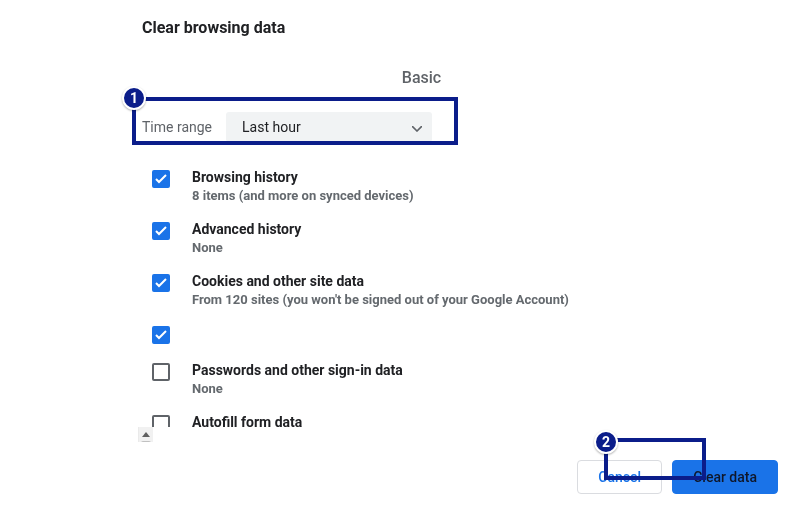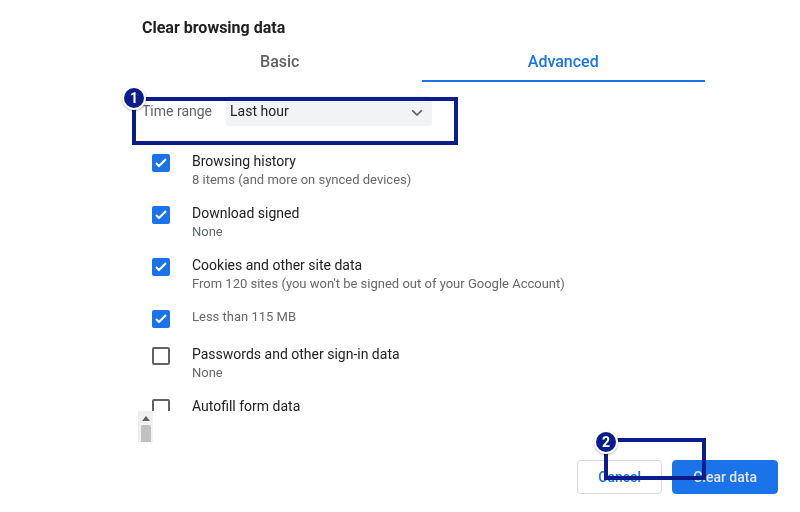--- a/index.html
+++ b/index.html
@@ -10,21 +10,21 @@
     background: #fff;
     position: relative;
   }
   .dialog {
     position: absolute;
     left: 138px; top: 18px;
     width: 567px;
   }
   .dialog-title {
     font-size: 16px; color: #202124;
-    margin: 0 0 5px 4px;
+    margin: 0 0 21px 4px;
   }
   .tabs {
     display: flex; height: 40px;
   }
   .tab {
     flex: 1;
     display: flex; align-items: center; justify-content: center;
     font-weight: 500; font-size: 16px; color: #5f6368;
     border-bottom: 2px solid transparent;
     user-select: none;
@@ -66,21 +66,21 @@
   .time-row {
     display: flex; align-items: center; gap: 14px;
     padding: 10px 6px 10px 4px;
   }
   .time-label { color: #5f6368; }
   .select {
     position: relative;
     width: 206px; height: 30px;
     background: #f1f3f4;
     display: flex; align-items: center;
-    padding: 0 30px 0 4px;
+    padding: 0 30px 0 16px;
     border-radius: 3px;
   }
   .select .caret {
     position: absolute; right: 10px; top: 50%; transform: translateY(-50%);
   }
 
   .annot-box-1 {
     position: absolute; left: 132px; top: 97px; width: 326px; height: 48px;
     border: 4px solid #0b1d8a; pointer-events: none;
   }
@@ -103,59 +103,58 @@
     width: 18px; height: 18px; margin-top: 1px;
     border: 2px solid #5f6368; border-radius: 2px;
     display: flex; align-items: center; justify-content: center;
     flex: none;
   }
   .checkbox.checked {
     background: #1a73e8; border-color: #1a73e8;
   }
   .checkbox.checked svg { display: block; }
   .checkbox svg { display: none; }
-  .item .texts { display: flex; flex-direction: column; gap: 3px; }
+  .item .texts { display: flex; flex-direction: column; gap: 3px; font-weight: bold; }
   .item .title { color: #202124; }
   .item .sub { color: #64696e; font-size: 13px; }
 
   .footer {
     position: absolute; left: 8px; right: 0; bottom: 0;
     height: 70px;
     display: flex; align-items: center; justify-content: flex-end;
     gap: 10px; padding-right: 22px;
     background: #fff;
     border-top: 0;
   }
   .btn {
     height: 34px; padding: 0 20px; border-radius: 4px;
     display: flex; align-items: center; justify-content: center;
     font-weight: 500; font-size: 14px; user-select: none;
   }
   .btn-cancel {
     background: #fff; color: #1a73e8; border: 1px solid #dadce0;
   }
   .btn-primary {
-    background: #1a73e8; color: #e5e5e5; border: 1px solid #1a73e8;
+    background: #1a73e8; color: #0f172a; border: 1px solid #1a73e8;
   }
   .annot-box-2 {
     position: absolute; left: 604px; top: 438px; width: 102px; height: 42px;
     border: 4px solid #0b1d8a; pointer-events: none;
   }
   
   .item.cut { height: 22px; overflow: hidden; align-items: flex-start; }
 </style>
 </head>
 <body>
 
 <div class="dialog">
   <h1 class="dialog-title">Clear browsing data</h1>
 
   <div class="tabs">
     <div class="tab">Basic</div>
-    <div class="tab active">Advanced</div>
   </div>
 
   <div class="body-wrap">
     <div class="scroll-area">
 
       <div class="time-row">
         <span class="time-label">Time range</span>
         <div class="select">
           <span>Last hour</span>
           <span class="caret">
@@ -180,21 +179,21 @@
           </div>
         </div>
 
         <div class="item">
           <span class="checkbox checked">
             <svg width="12" height="10" viewBox="0 0 12 10">
                 <path d="M1 5 L4 8 L11 1" fill="none" stroke="#fff" stroke-width="2"></path>
               </svg>
           </span>
           <div class="texts">
-            <span class="title">Download signed</span>
+            <span class="title">Advanced history</span>
             <span class="sub">None</span>
           </div>
         </div>
 
         <div class="item">
           <span class="checkbox checked">
             <svg width="12" height="10" viewBox="0 0 12 10">
                 <path d="M1 5 L4 8 L11 1" fill="none" stroke="#fff" stroke-width="2"></path>
               </svg>
           </span>
@@ -204,21 +203,20 @@
           </div>
         </div>
 
         <div class="item">
           <span class="checkbox checked">
             <svg width="12" height="10" viewBox="0 0 12 10">
                 <path d="M1 5 L4 8 L11 1" fill="none" stroke="#fff" stroke-width="2"></path>
               </svg>
           </span>
           <div class="texts">
-            <span class="sub">Less than 115 MB</span>
           </div>
         </div>
 
         <div class="item">
           <span class="checkbox">
             
           </span>
           <div class="texts">
             <span class="title">Passwords and other sign-in data</span>
             <span class="sub">None</span>

